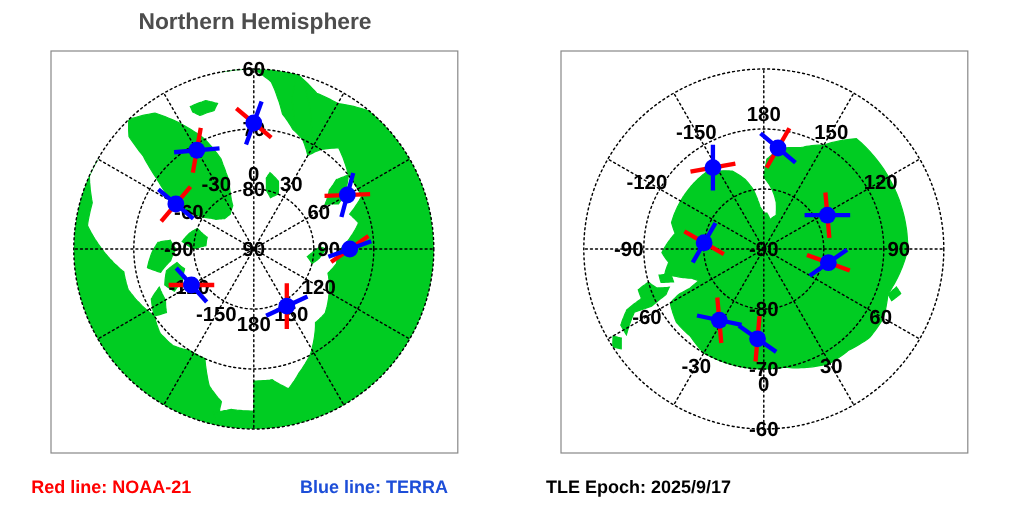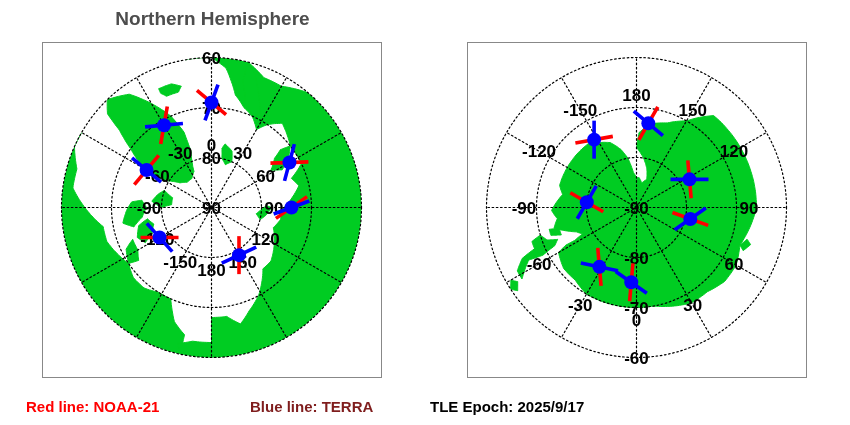--- a/index.html
+++ b/index.html
@@ -60,22 +60,22 @@
   }
 
   .footer-note {
     position: absolute;
     font-size: 15px;
     font-weight: bold;
     font-family: "Liberation Sans", sans-serif;
     white-space: nowrap;
   }
   .footer-red { left: 26px; top: 398px; color: #ff0000; }
-  .footer-blue { left: 250px; top: 398px; color: #7f1d1d; }
-  .footer-epoch { left: 430px; top: 398px; color: #000000; }
+  .footer-blue { left: 250px; top: 398px; color: #1d4ed8; }
+  .footer-epoch { left: 455px; top: 398px; color: #000000; }
 </style>
 </head>
 <body>
 
 <div class="page">
 
   <div class="panel north">
     <div class="panel-title">Northern Hemisphere</div>
     <div class="plot-frame">
       <svg class="plot-svg" id="svg-north" width="337" height="333" viewBox="0 0 337 333">

